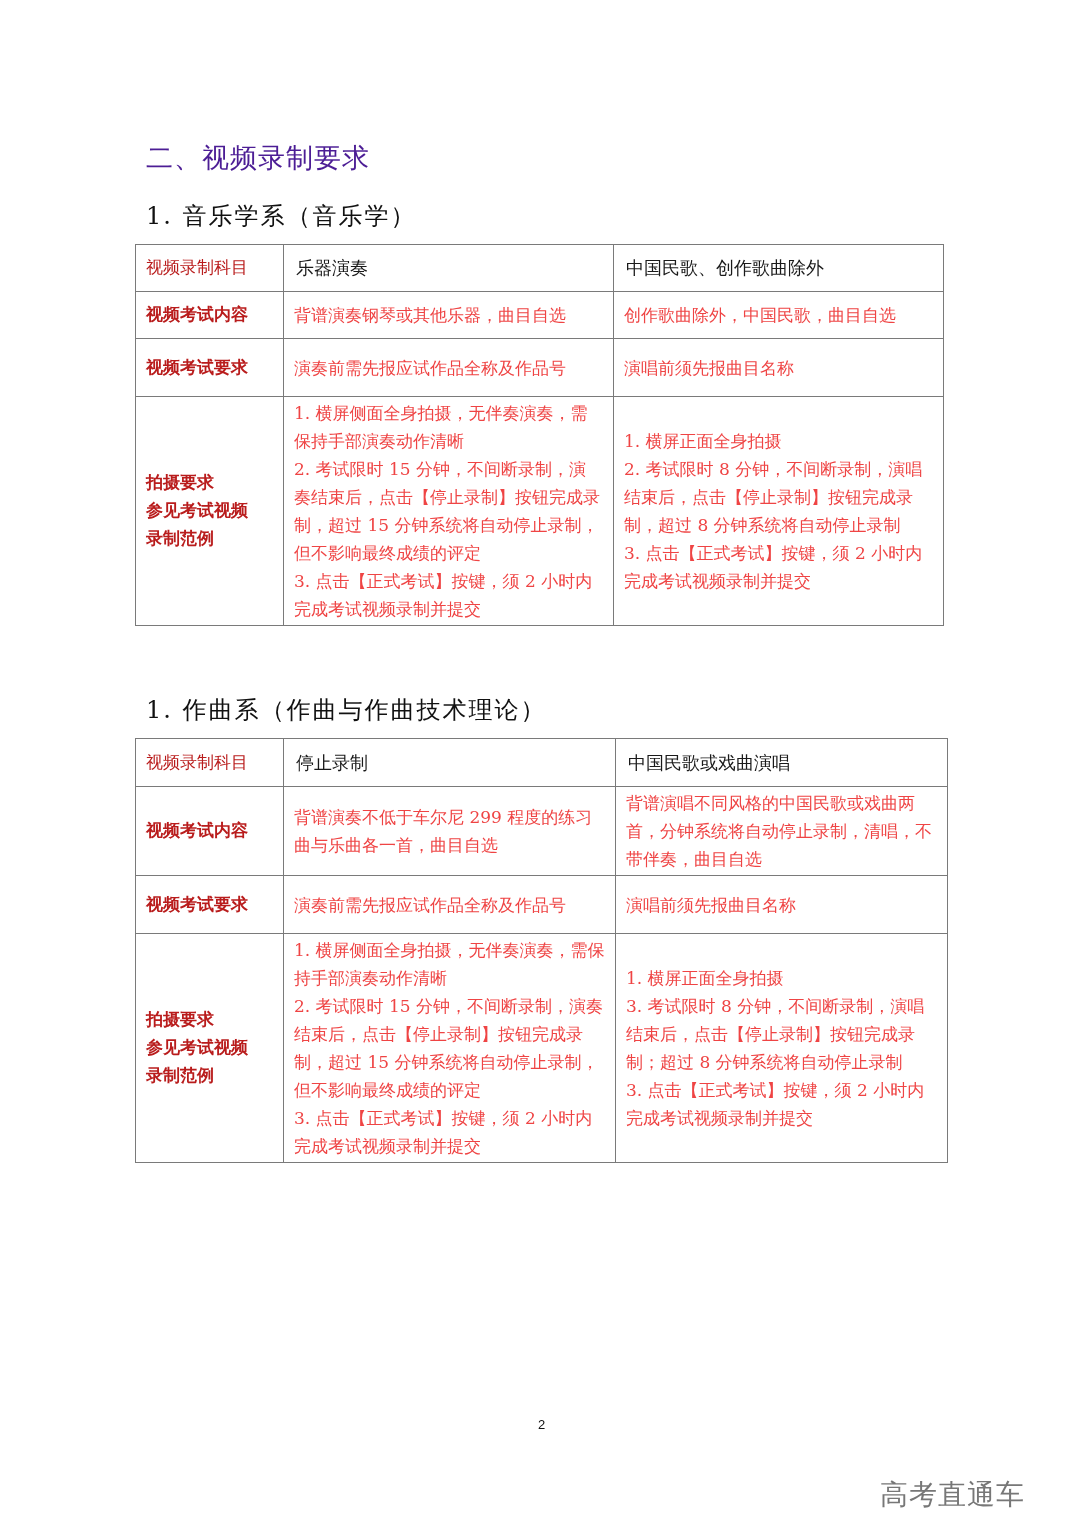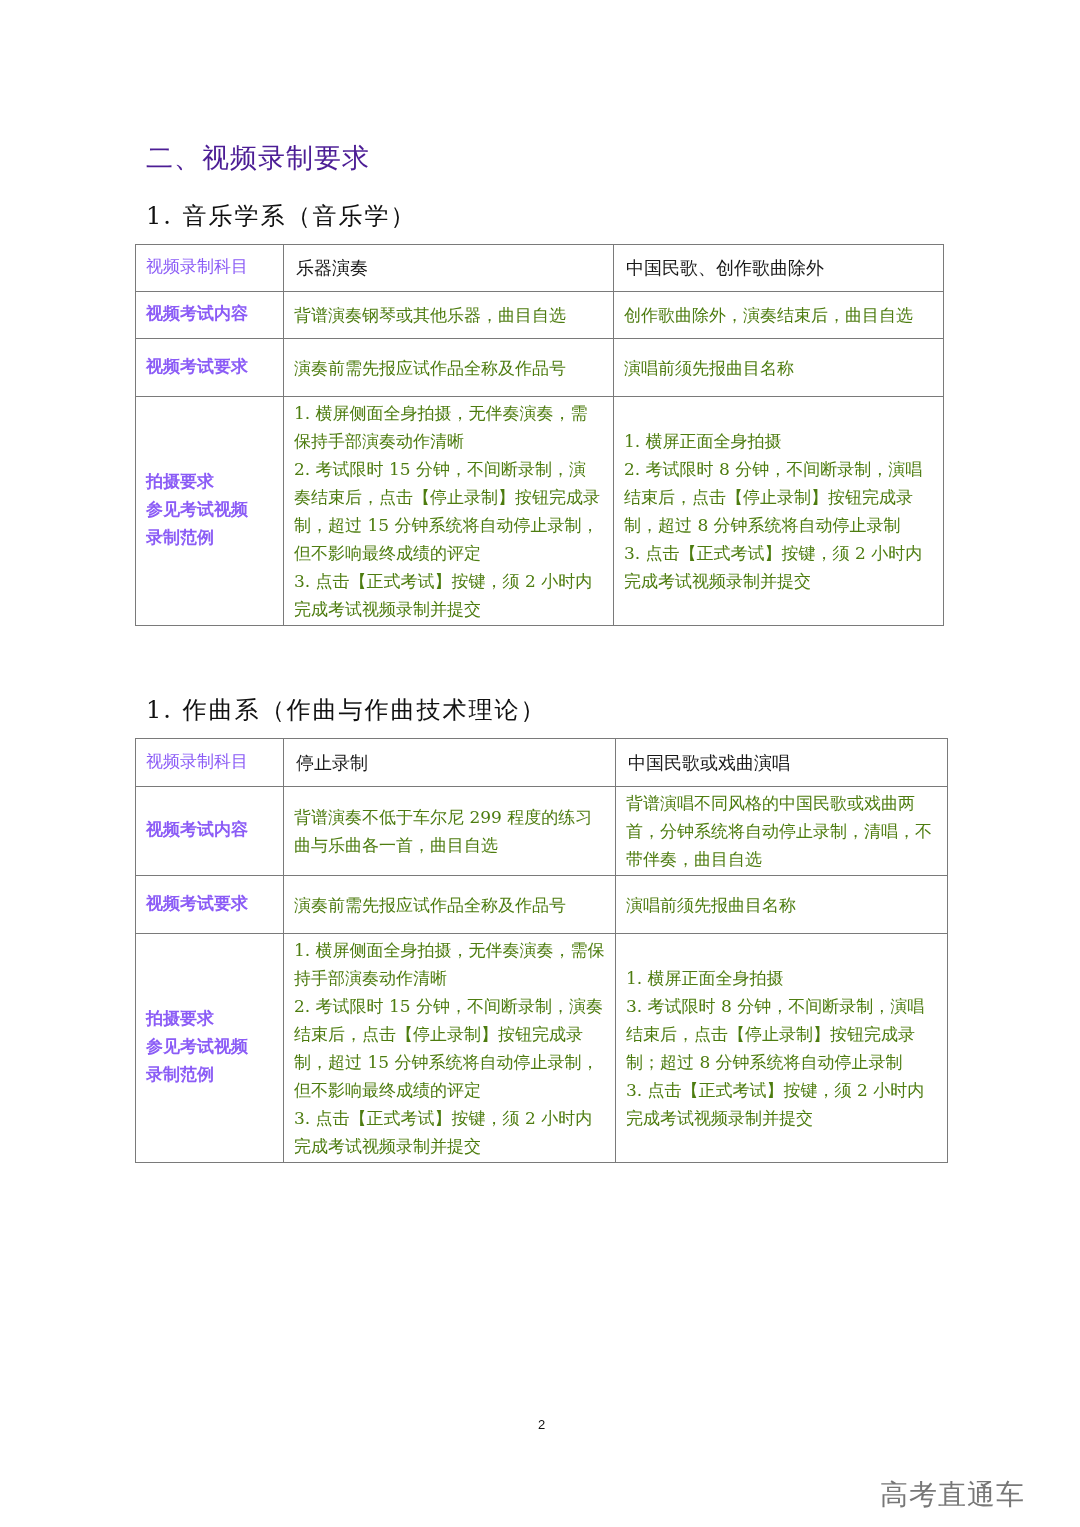--- a/index.html
+++ b/index.html
@@ -21,25 +21,25 @@
   table.req {
     position: absolute; left: 135px;
     border-collapse: collapse;
     table-layout: fixed;
   }
   table.req td {
     border: 1.5px solid #7a7a7a;
     padding: 2px 10px;
     font-size: 17px; line-height: 28px;
     vertical-align: middle;
-    color: #4d7c0f;
+    color: #ef4444;
   }
   table.req td.label {
-    font-family: Liberation Mono, monospace;
-    font-weight: bold; color: #8b5cf6; font-size: 17px;
+    font-family: Liberation Serif, serif;
+    font-weight: bold; color: #b91c1c; font-size: 17px;
   }
   table.req td.label.plain { font-weight: normal; }
   table.req td.colhead {
     font-family: "DejaVu Sans", "Liberation Sans", sans-serif;
     font-weight: normal; color: #1a1a1a; font-size: 18px; padding-left: 12px;
   }
   .line { display: block; }
   .page-num {
     position: absolute; left: 538px; top: 1417px;
     font-family: "Liberation Sans", sans-serif; font-size: 13px; color: #111;
@@ -68,21 +68,21 @@
     <td class="label plain">视频录制科目</td>
     <td class="colhead">乐器演奏</td>
     <td class="colhead">中国民歌、创作歌曲除外</td>
   </tr>
   <tr style="height:47px;">
     <td class="label">视频考试内容</td>
     <td>
           <span class="line">背谱演奏钢琴或其他乐器，曲目自选</span>
         </td>
     <td>
-          <span class="line">创作歌曲除外，演奏结束后，曲目自选</span>
+          <span class="line">创作歌曲除外，中国民歌，曲目自选</span>
         </td>
   </tr>
   <tr style="height:58px;">
     <td class="label">视频考试要求</td>
     <td>
           <span class="line">演奏前需先报应试作品全称及作品号</span>
         </td>
     <td>
           <span class="line">演唱前须先报曲目名称</span>
         </td>

